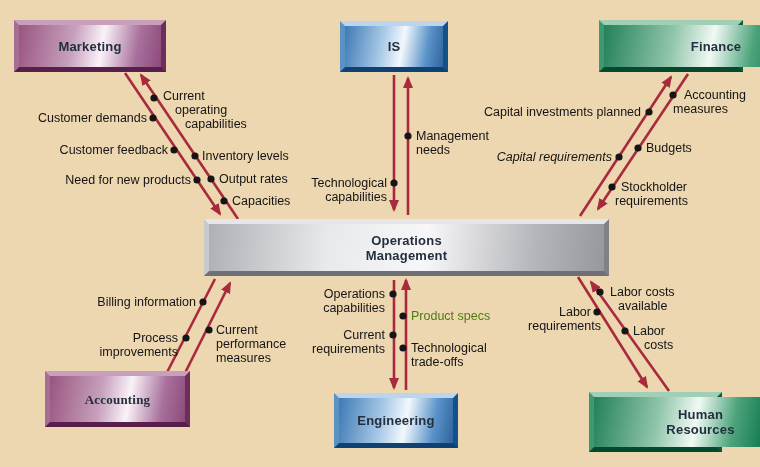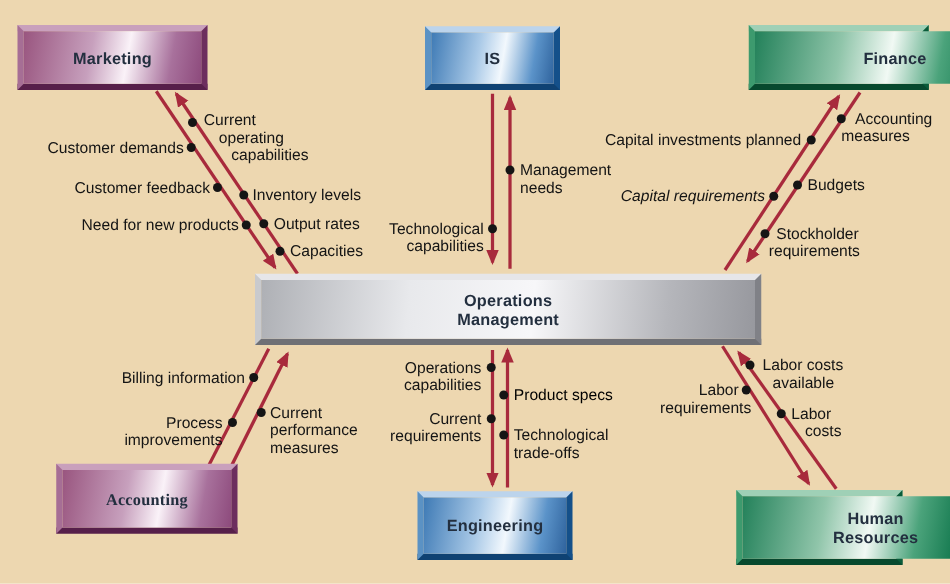--- a/index.html
+++ b/index.html
@@ -213,21 +213,21 @@
       </div>
       <div class="lbl lbl-left" style="left: 216px; top: 323px; color: rgb(20, 20, 20);">
         <div style="margin-left: 0px;">Current</div>
         <div style="margin-left: 0px;">performance</div>
         <div style="margin-left: 0px;">measures</div>
       </div>
       <div class="lbl lbl-right" style="left: 385px; top: 287px; color: rgb(20, 20, 20);">
         <div style="margin-right: 0px;">Operations</div>
         <div style="margin-right: 0px;">capabilities</div>
       </div>
-      <div class="lbl lbl-left" style="left: 411px; top: 309px; color: #000000;">
+      <div class="lbl lbl-left" style="left: 411px; top: 309px; color: #4d7c0f;">
         <div style="margin-left: 0px;">Product specs</div>
       </div>
       <div class="lbl lbl-right" style="left: 385px; top: 328px; color: rgb(20, 20, 20);">
         <div style="margin-right: 0px;">Current</div>
         <div style="margin-right: 0px;">requirements</div>
       </div>
       <div class="lbl lbl-left" style="left: 411px; top: 341px; color: rgb(20, 20, 20);">
         <div style="margin-left: 0px;">Technological</div>
         <div style="margin-left: 0px;">trade-offs</div>
       </div>

